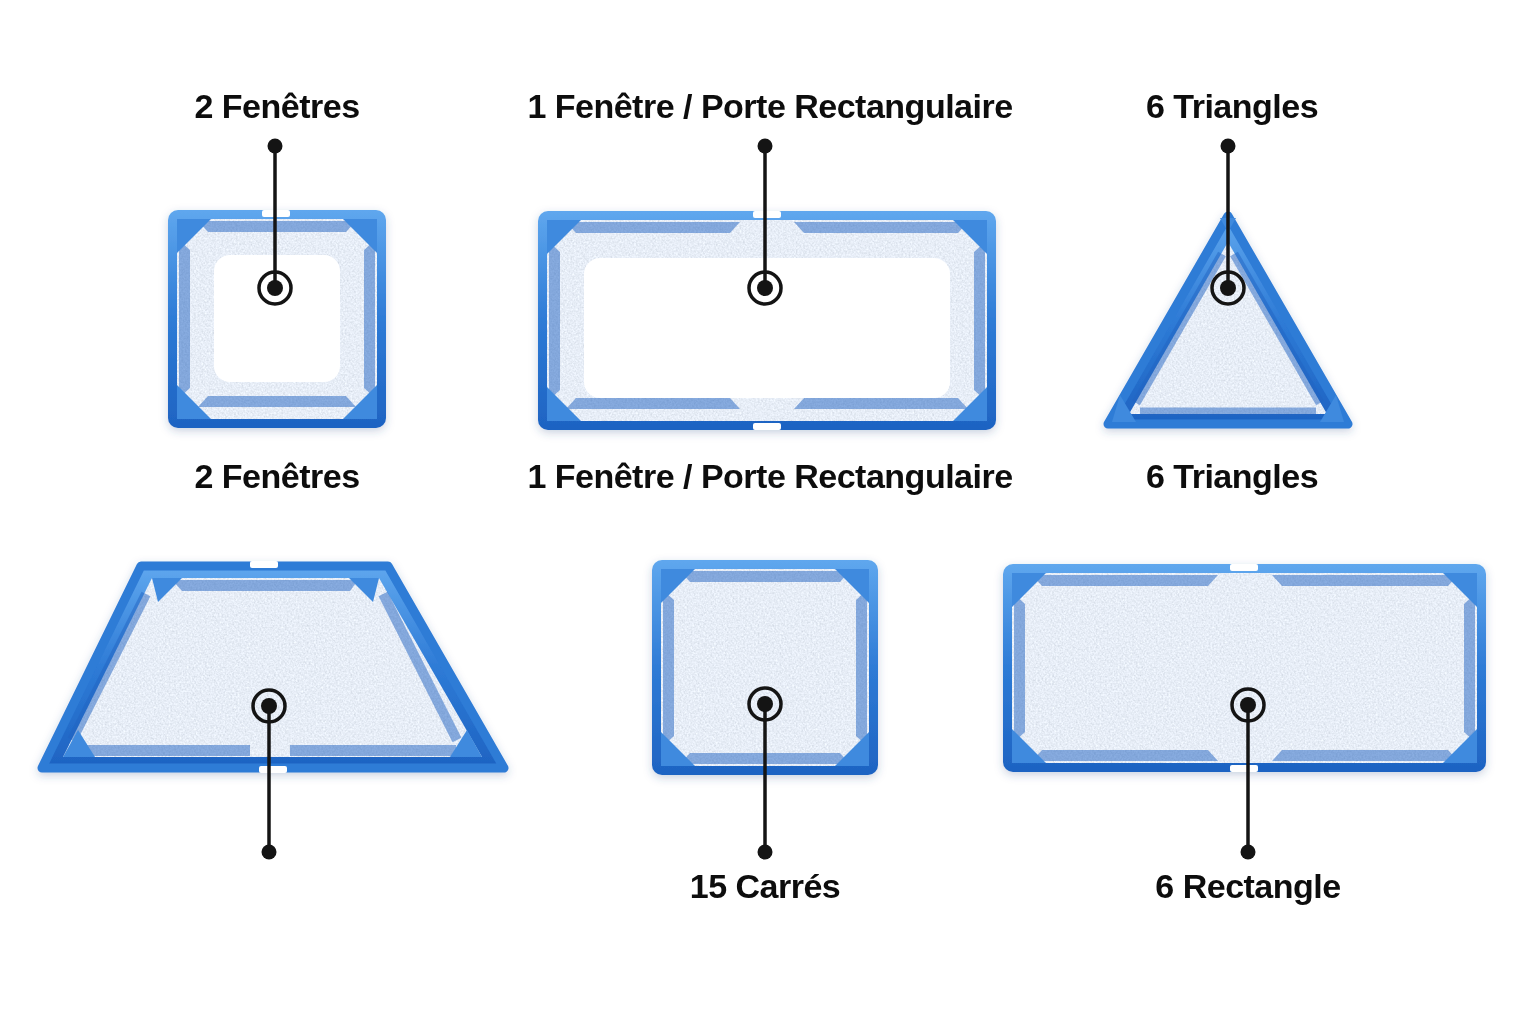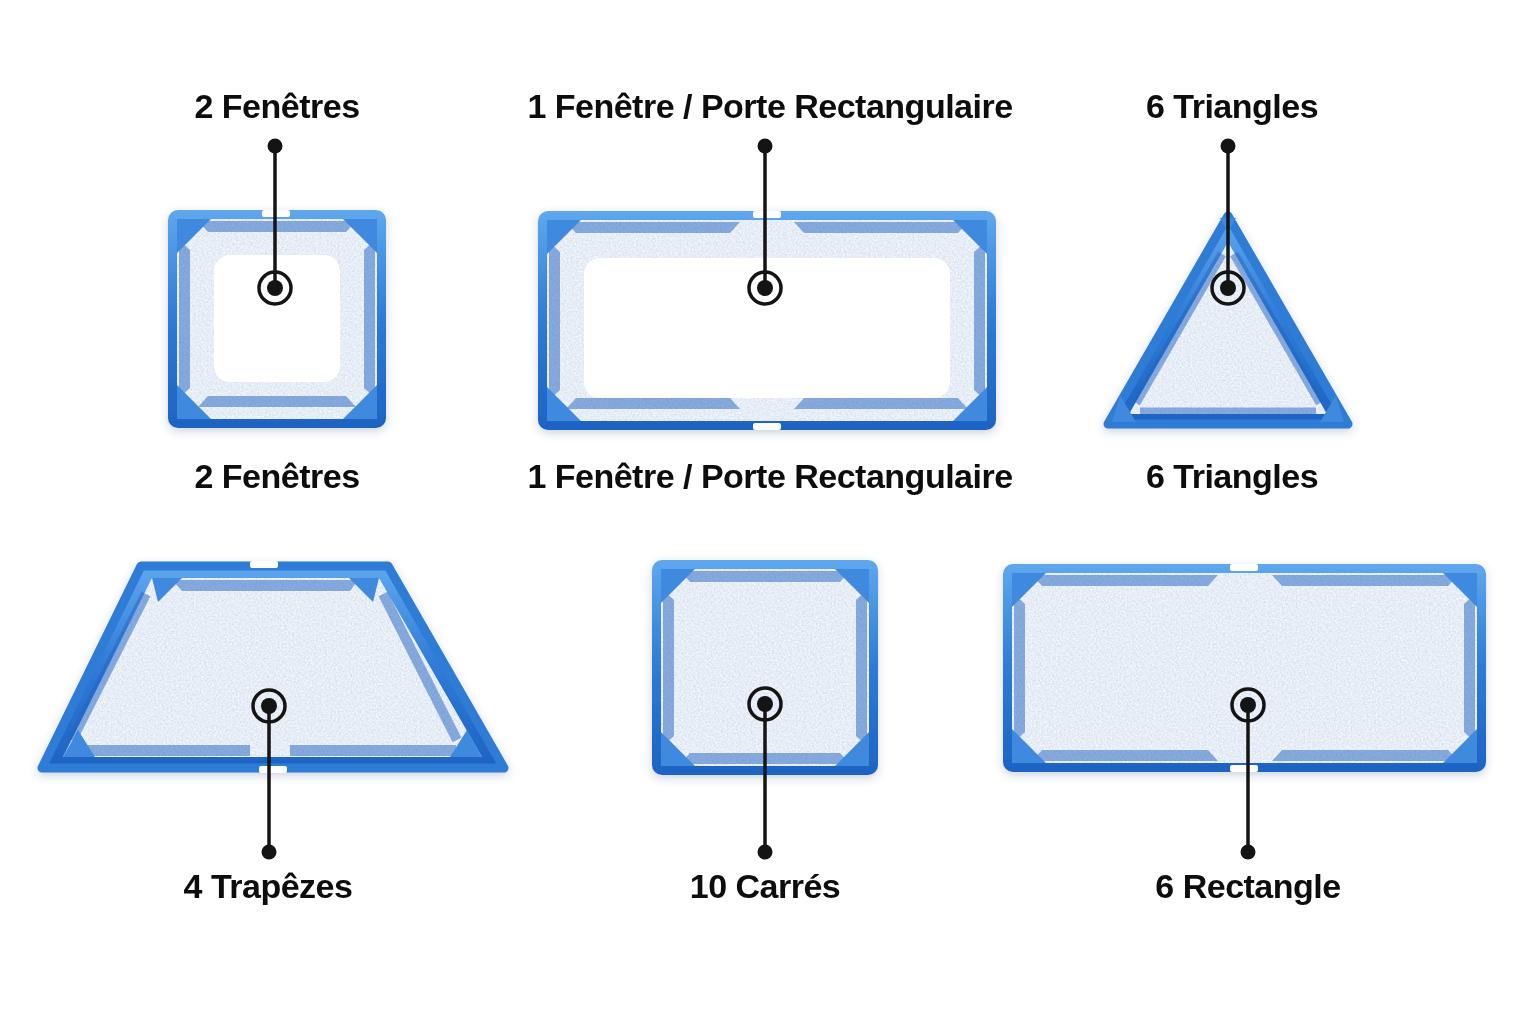--- a/index.html
+++ b/index.html
@@ -194,17 +194,16 @@
   </svg>
 
   <div class="fig-label" style="left:277px;top:106px">2 Fenêtres</div>
   <div class="fig-label" style="left:770px;top:106px">1 Fenêtre / Porte Rectangulaire</div>
   <div class="fig-label" style="left:1232px;top:106px">6 Triangles</div>
 
   <div class="fig-label" style="left:277px;top:476px">2 Fenêtres</div>
   <div class="fig-label" style="left:770px;top:476px">1 Fenêtre / Porte Rectangulaire</div>
   <div class="fig-label" style="left:1232px;top:476px">6 Triangles</div>
 
-  <div class="fig-label" style="left:268px;top:886px">4 Trapêzes</div>
-  <div class="fig-label" style="left:765px;top:886px">10 Carrés</div>
+  <div class="fig-label" style="left:765px;top:886px">15 Carrés</div>
   <div class="fig-label" style="left:1248px;top:886px">6 Rectangle</div>
 
 </div>
 
 </body></html>

